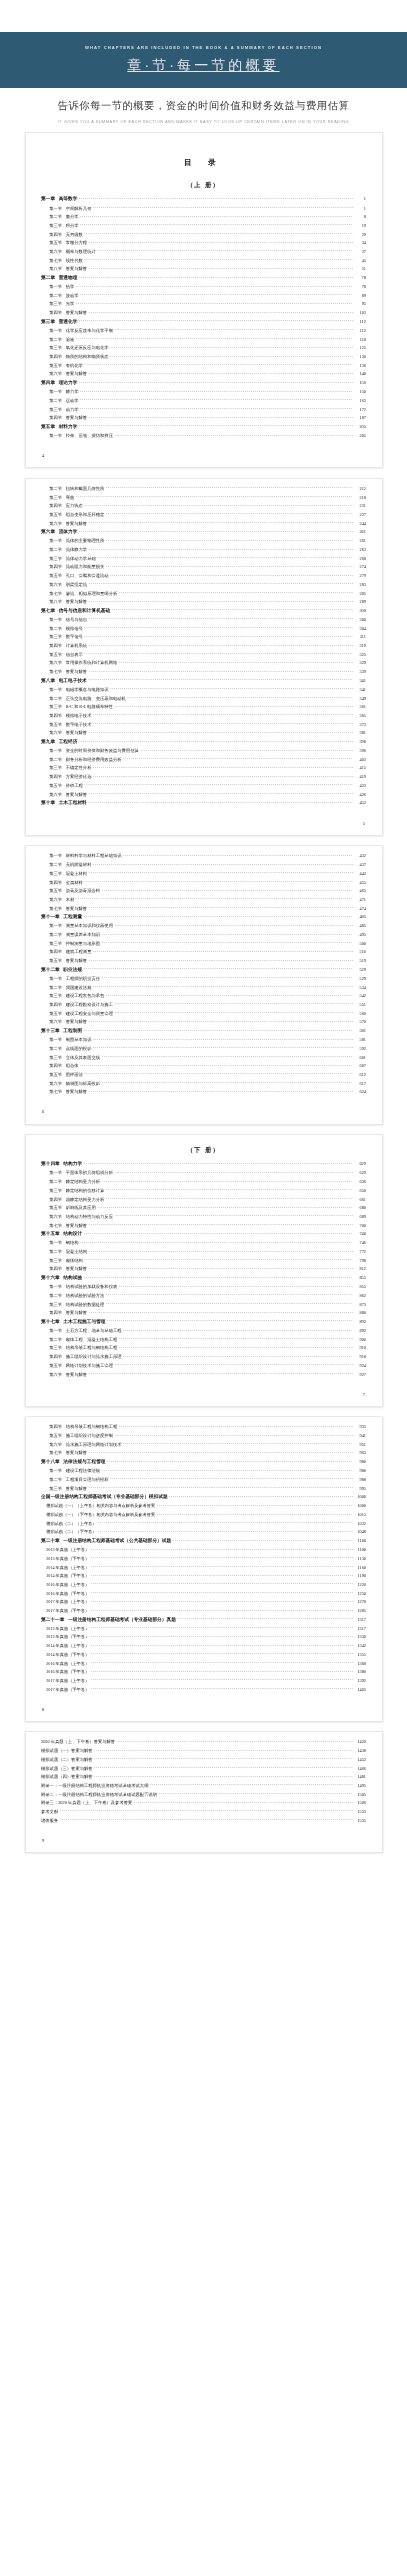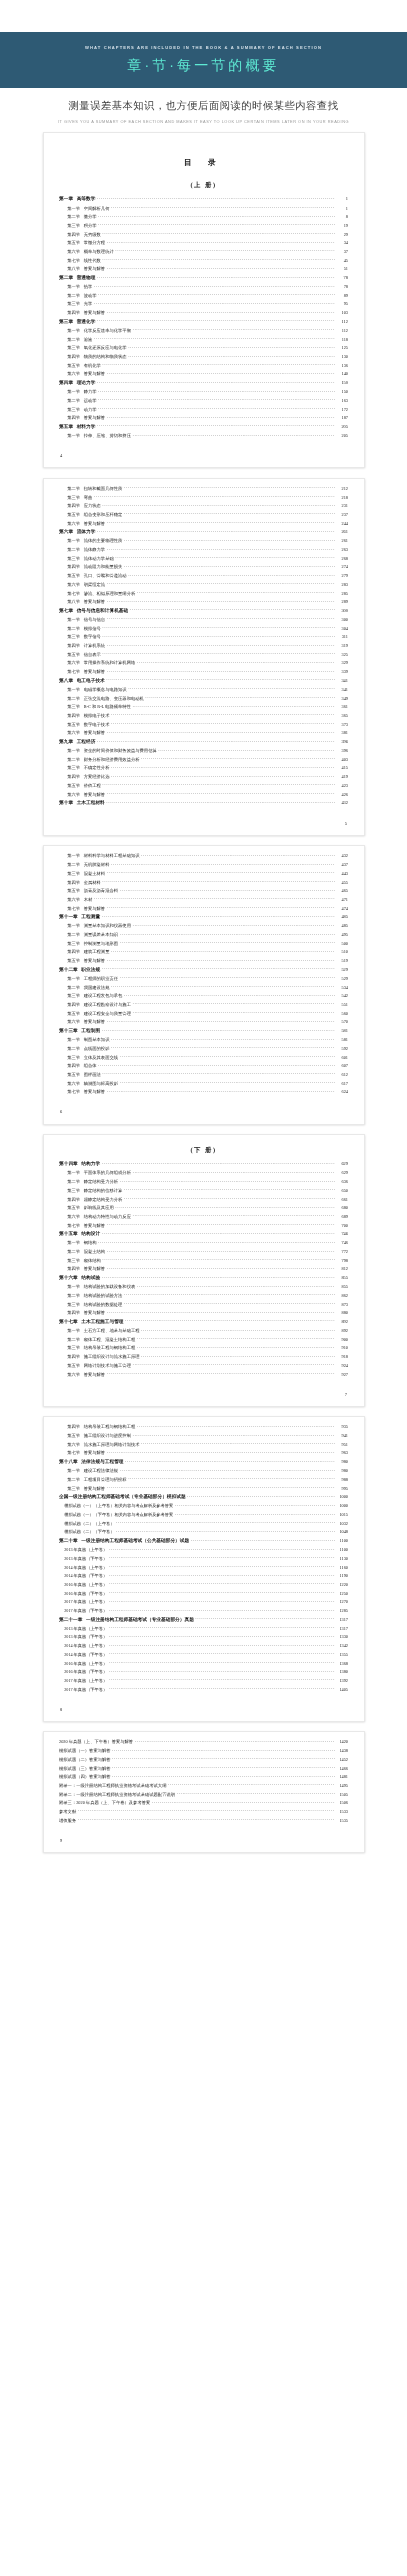--- a/index.html
+++ b/index.html
@@ -32,26 +32,27 @@
   }
   .banner-sub-en {
     color: #d6e2ea;
     font-size: 4.1px;
     letter-spacing: 1.1px;
     font-family: "Liberation Sans", sans-serif;
     font-weight: 700;
     margin: 0 0 6.2px 0;
   }
   .banner-title2 {
-    color: #5eead4;
+    color: #e5e5e5;
     font-size: 14px;
     letter-spacing: 3.1px;
     font-family: "Liberation Sans", sans-serif;
     font-weight: 300;
     margin: 0;
+    text-decoration: underline;
   }
 
   
   .intro {
     text-align: center;
     padding: 11.3px 0 8.2px 0;
     background: #ffffff;
   }
   .intro-cn {
     font-size: 10.3px;
@@ -64,21 +65,21 @@
   .intro-en {
     font-size: 3.9px;
     color: #9a9a9a;
     letter-spacing: 0.5px;
     font-family: "Liberation Sans", sans-serif;
     margin: 0;
   }
 
   
   .toc-page {
-    width: 322px;
+    width: 358px;
     margin: 0 auto 9.3px auto;
     background: #ffffff;
     border: 0.5px solid #e8e8e8;
     box-shadow: 0 0.5px 2.1px rgba(0,0,0,0.18);
     padding: 8.2px 15.5px 9.3px 15.5px;
     position: relative;
   }
   .toc-page.first { padding-top: 13.4px; }
 
   .mulu {
@@ -151,21 +152,21 @@
 <div class="page-wrap">
 
   <div class="top-spacer"></div>
 
   <div class="banner">
     <div class="banner-sub-en">WHAT CHAPTERS ARE INCLUDED IN THE BOOK &amp; A SUMMARY OF EACH SECTION</div>
     <div class="banner-title2">章·节·每一节的概要</div>
   </div>
 
   <div class="intro">
-    <div class="intro-cn">测量误差基本知识，也方便后面阅读的时候某些内容查找</div>
+    <div class="intro-cn">告诉你每一节的概要，资金的时间价值和财务效益与费用估算</div>
     <div class="intro-en">IT GIVES YOU A SUMMARY OF EACH SECTION AND MAKES IT EASY TO LOOK UP CERTAIN ITEMS LATER ON IN YOUR READING</div>
   </div>
 
   <div id="toc-pages">
       <div class="toc-page first">
         <div class="mulu">目    录</div>
         <div class="volume">(上    册)</div>
         <div class="entry lvl-chapter">
           <span class="lbl"><span class="num">第一章</span><span>高等数学</span></span>
           <span class="dots">····························································································································································································································</span>

